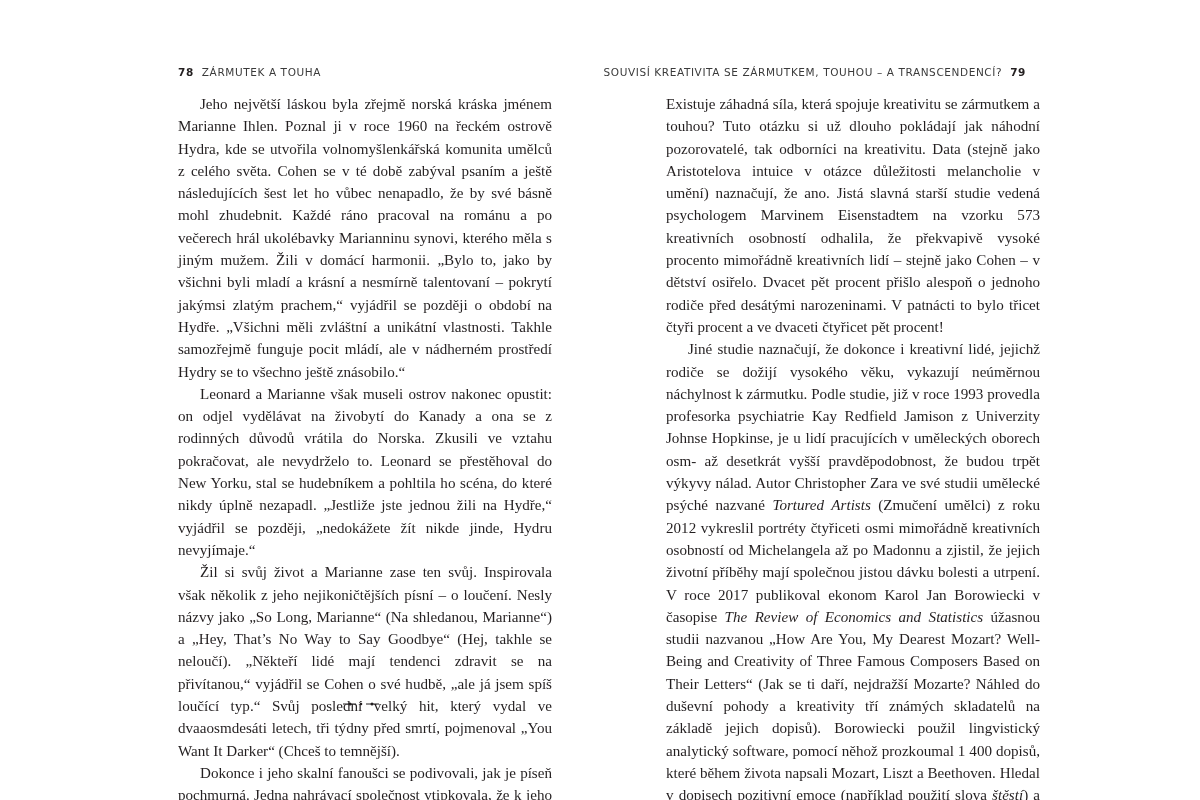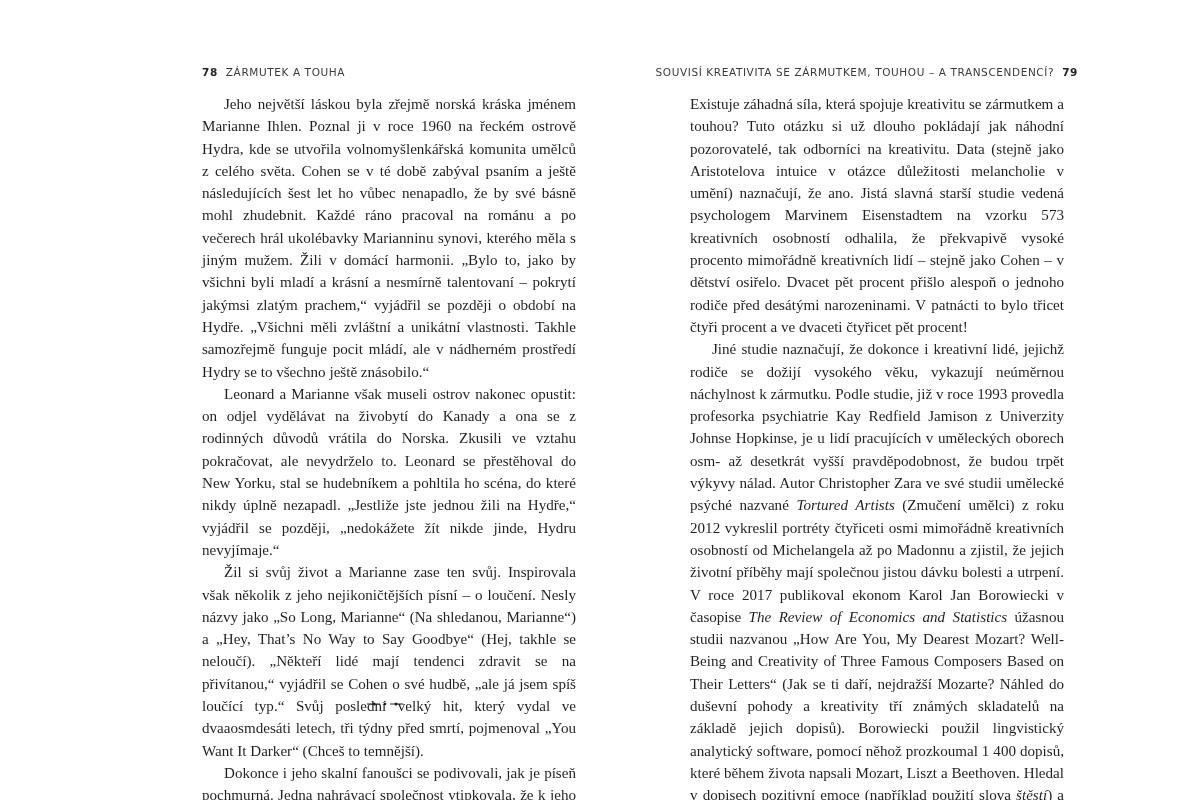--- a/index.html
+++ b/index.html
@@ -1,28 +1,28 @@
 <!DOCTYPE html>
 <html><head>
 <meta charset="utf-8">
 <style>
   html, body { margin: 0; padding: 0; }
   body {
     width: 1200px; height: 800px; background: #ffffff; position: relative; overflow: hidden;
     font-family: "Liberation Serif", "DejaVu Serif", serif; color: #231f20;
   }
-  .page { position: absolute; top: 0; height: 800px; margin-left: 24px; }
+  .page { position: absolute; top: 0; height: 800px; }
   .page-left { left: 0; width: 600px; }
   .page-right { left: 600px; width: 600px; }
   .running-head {
     position: absolute; top: 66px; font-family: "DejaVu Sans", "Liberation Sans", sans-serif;
     font-size: 10.5px; letter-spacing: 0.6px; color: #3a3a3a; white-space: nowrap;
   }
   .page-left .running-head { left: 178px; }
-  .page-right .running-head { right: 146px; text-align: right; }
+  .page-right .running-head { right: 174px; text-align: right; }
   .folio { font-weight: bold; color: #231f20; }
   .page-left .folio { margin-right: 8px; }
   .page-right .folio { margin-left: 8px; }
   .text-block {
     position: absolute; top: 93px; width: 374px;
     font-size: 15.1px; line-height: 22.3px; text-align: justify; hyphens: manual;
   }
   .page-left .text-block { left: 178px; }
   .page-right .text-block { left: 66px; }
   .text-block p { margin: 0; text-indent: 22px; }

